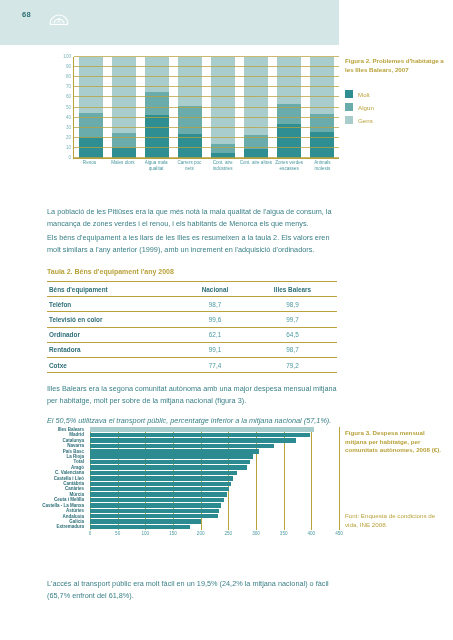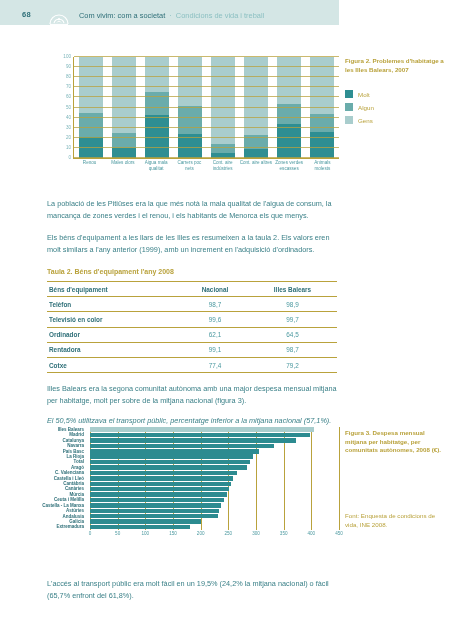--- a/index.html
+++ b/index.html
@@ -6,21 +6,21 @@
   body{
     width:453px;height:640px;
     background:#ffffff;
     font-family:"Liberation Sans", sans-serif;
     color:#3d7b83;
     overflow:hidden;
     position:relative;
   }
   
   .header{
-    position:absolute;left:0;top:0;width:339px;height:25px;
+    position:absolute;left:0;top:0;width:339px;height:45px;
     background:#d4e6e5;
   }
   .header .pagenum{
     position:absolute;left:22px;top:10px;
     font-size:7.5px;font-weight:bold;color:#2e6f78;letter-spacing:.3px;
   }
   .header .logo{
     position:absolute;left:48px;top:6px;width:22px;height:20px;
   }
   .header .crumb{
@@ -99,25 +99,20 @@
   <div class="pagenum">68</div>
   <div class="logo">
     <svg viewBox="0 0 22 20" width="22" height="20">
       <path d="M2 18 A9 9 0 0 1 20 18" fill="none" stroke="#ffffff" stroke-width="1.2"></path>
       <path d="M6 17 A5.2 5.2 0 0 1 16 17" fill="none" stroke="#ffffff" stroke-width="1.1"></path>
       <path d="M9 16.5 A2.2 2.2 0 0 1 13 16.5" fill="none" stroke="#ffffff" stroke-width="1"></path>
       <circle cx="11" cy="13" r="1.1" fill="#ffffff"></circle>
       <line x1="2" y1="18.4" x2="20" y2="18.4" stroke="#ffffff" stroke-width="1.1"></line>
     </svg>
   </div>
-  <div class="crumb">
-    <span>Com vivim: com a societat</span>
-    <span class="sep">·</span>
-    <span class="sub">Condicions de vida i treball</span>
-  </div>
 </div>
 
 <div class="fig2-wrap">
   <div class="fig2-plot" id="fig2plot">
     <div class="bars" id="fig2bars">
         <div class="bargroup">
           <div class="seg gens" style="height: 55%;"></div>
           <div class="seg algun" style="height: 24%;"></div>
           <div class="seg molt" style="height: 21%;"></div>
         </div>
@@ -213,21 +208,21 @@
   <div class="legend-row">
     <span class="swatch" style="background:#6aacab"></span>
     <span class="legend-label">Algun</span>
   </div>
   <div class="legend-row">
     <span class="swatch" style="background:#a9cdcd"></span>
     <span class="legend-label">Gens</span>
   </div>
 </div>
 
-<div class="para" style="top:198px;">La població de les Pitiüses era la que més notà la mala qualitat de l'aigua de consum, la mancança de zones verdes i el renou, i els habitants de Menorca els que menys.</div>
+<div class="para" style="top:206px;">La població de les Pitiüses era la que més notà la mala qualitat de l'aigua de consum, la mancança de zones verdes i el renou, i els habitants de Menorca els que menys.</div>
 <div class="para" style="top:232px;">Els béns d'equipament a les llars de les Illes es resumeixen a la taula 2. Els valors eren molt similars a l'any anterior (1999), amb un increment en l'adquisició d'ordinadors.</div>
 
 <div class="table-title">Taula 2. Béns d'equipament l'any 2008</div>
 <table class="t2">
   <thead>
     <tr>
       <th>Béns d'equipament</th>
       <th class="num">Nacional</th>
       <th class="num">Illes Balears</th>
     </tr>

